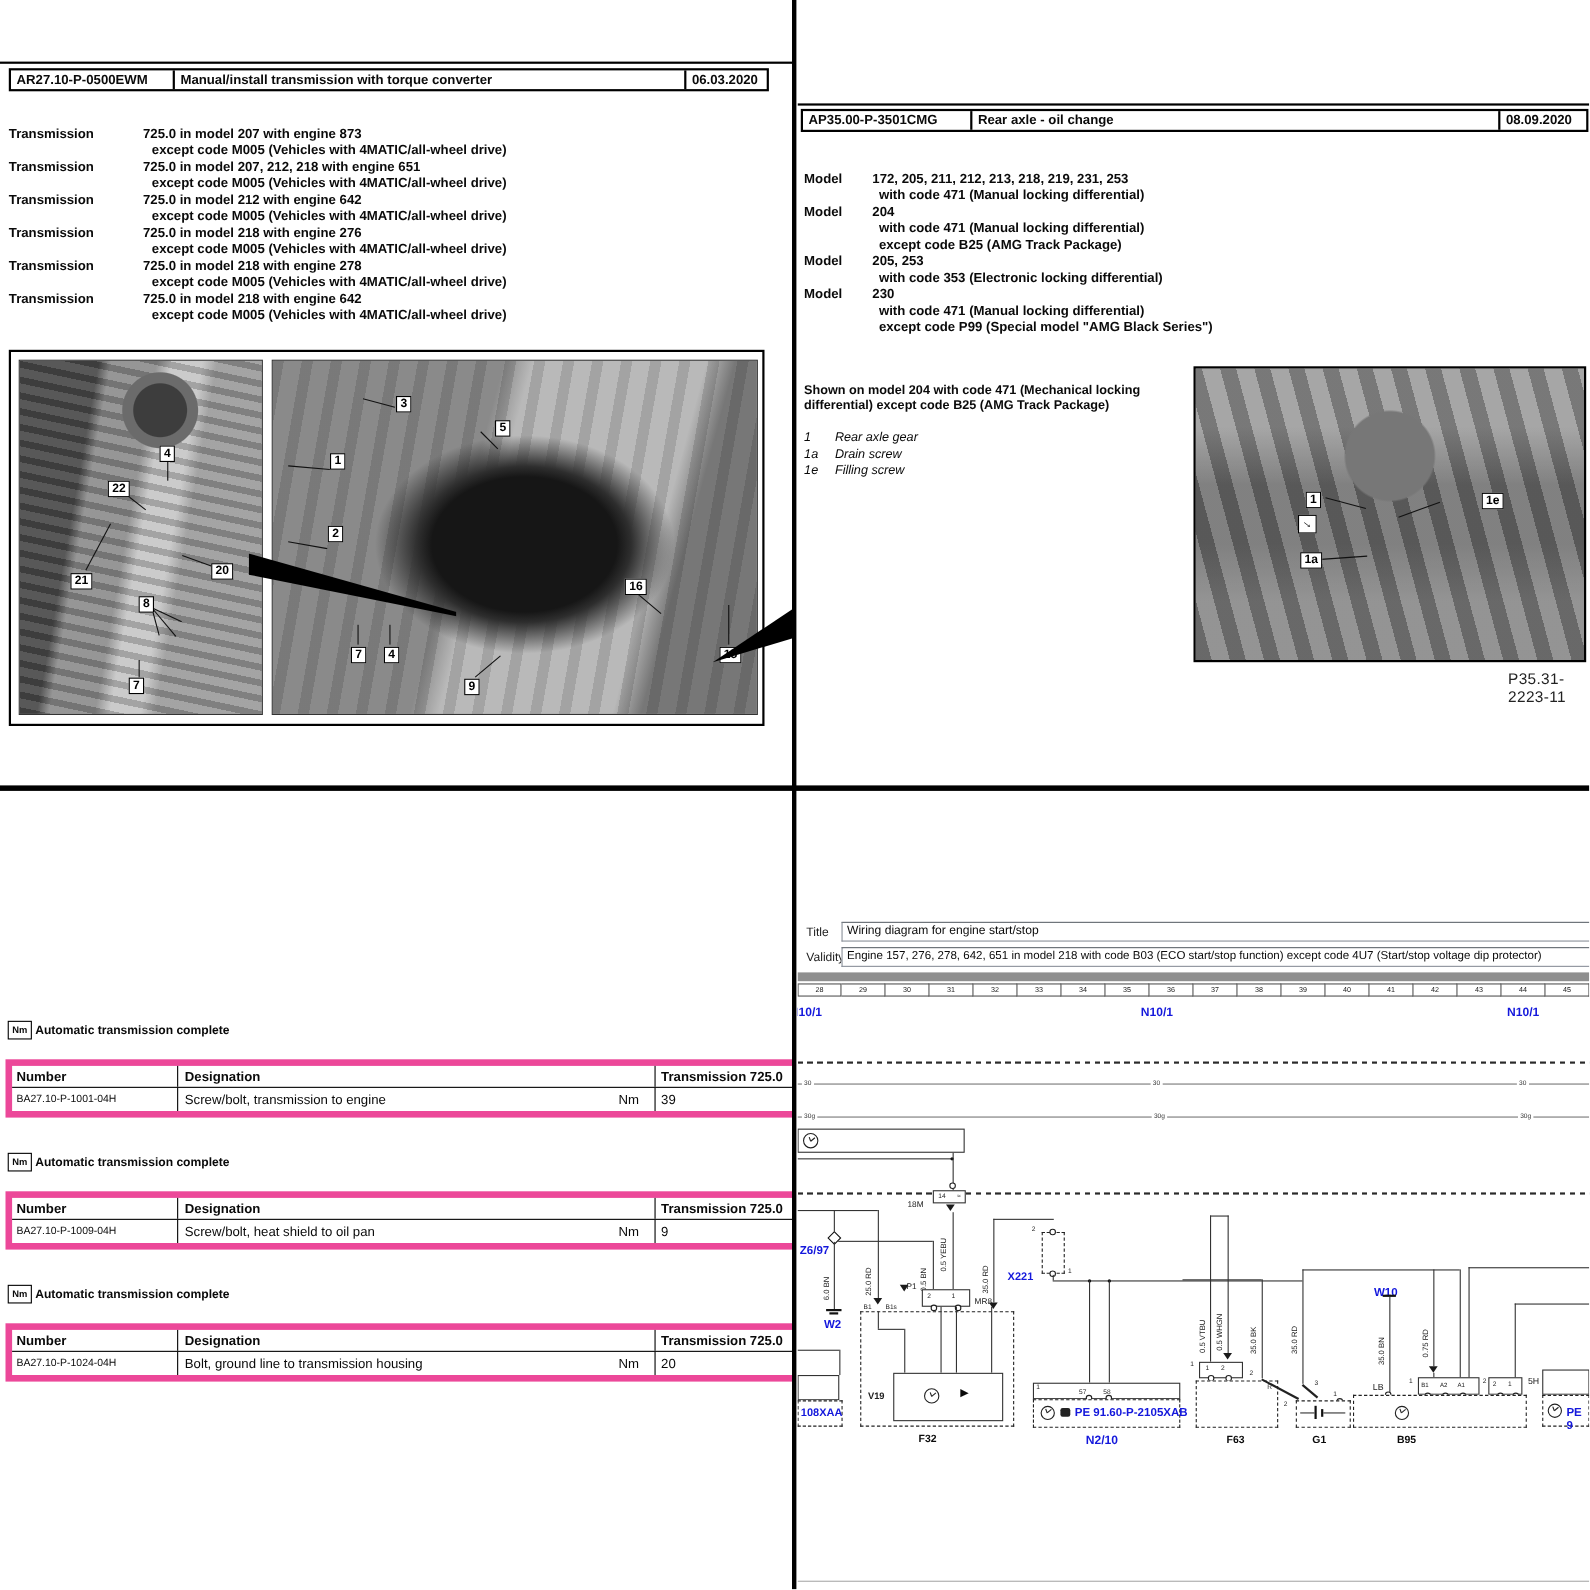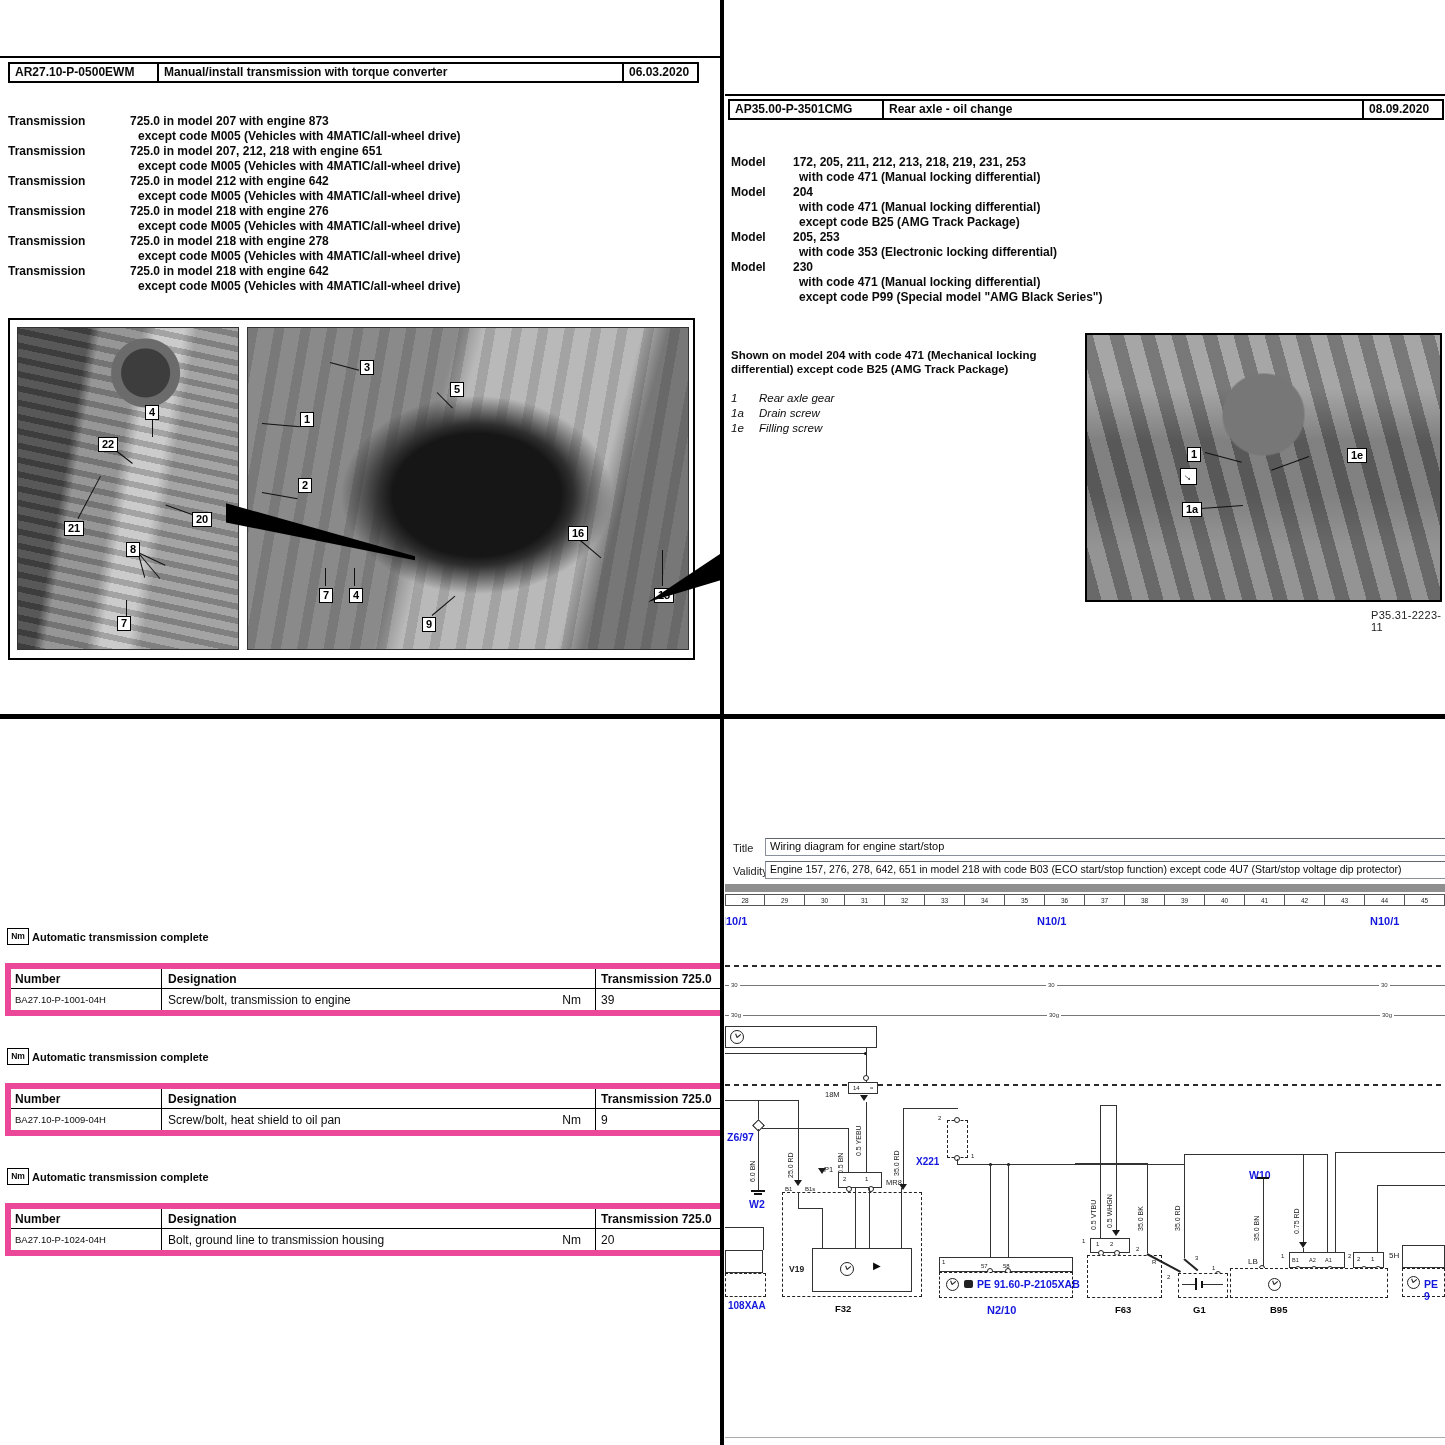--- a/index.html
+++ b/index.html
@@ -30,21 +30,21 @@
       linear-gradient(285deg, #777 0 20%, #b9b9b9 25% 55%, #8a8a8a 60% 100%);}
   .ph3{background:
       radial-gradient(circle at 50% 30%, #777 0 40px, rgba(0,0,0,0) 42px),
       repeating-linear-gradient(75deg, rgba(20,20,20,.25) 0 14px, rgba(255,255,255,.12) 14px 30px),
       linear-gradient(180deg, #9a9a9a 0 20%, #6f6f6f 40% 60%, #858585 80% 100%);}
   .callout{position:absolute;background:#fff;border:1px solid #000;color:#000;
            font-size:11px;font-weight:bold;line-height:13px;padding:0 3px;z-index:6;}
   .ldr{position:absolute;height:1px;background:#111;transform-origin:left center;z-index:5;}
   .ldrv{position:absolute;width:1px;background:#111;z-index:5;}
   .wand{position:absolute;background:#000;z-index:7;}
-  .figcap{position:absolute;font-size:11px;color:#222;letter-spacing:.3px;}
+  .figcap{position:absolute;font-size:14px;color:#222;letter-spacing:.3px;}
   
   .nm-box{position:absolute;width:20px;height:15px;border:1px solid #000;
           font-size:8.5px;font-weight:bold;text-align:center;line-height:14px;background:#fff;}
   .nm-cap{position:absolute;font-size:11px;font-weight:bold;white-space:nowrap;}
   .spec{position:absolute;left:5px;width:710px;border:6px solid #ec4899;background:#fff;box-sizing:content-box;}
   .s-r{display:flex;align-items:center;}
   .s-h{height:19px;border-bottom:1px solid #000;font-weight:bold;font-size:12px;}
   .s-d{height:21px;font-size:12px;}
   .c1{width:150px;padding:0 4px;box-sizing:border-box;overflow:hidden;white-space:nowrap;}
   .c2{width:435px;padding:0 6px;border-left:1px solid #000;border-right:1px solid #000;
@@ -413,21 +413,21 @@
     <div class="wire-v" style="left:176px;top:470px;height:60px;"></div>
     <div class="sbox" style="left:87px;top:530px;width:100px;height:44px;"></div>
     <span class="sm-lab" style="left:64px;top:546px;font-weight:bold;font-size:8.5px;">V19</span>
     <div class="clk" style="left:115px;top:544px;width:14px;height:14px;"></div>
     <span class="abs" style="left:148px;top:542px;font-size:10px;">▶</span>
 
     <div class="wire-h" style="left:0;top:509px;width:38px;"></div>
     <div class="wire-v" style="left:38px;top:509px;height:23px;"></div>
     <div class="sbox" style="left:0;top:532px;width:38px;height:23px;"></div>
     <div class="dbox" style="left:0;top:555px;width:41px;height:24px;"></div>
-    <span class="abs blue" style="left:3px;top:561px;font-size:10px;margin-top:21px;">108XAA</span>
+    <span class="abs blue" style="left:3px;top:561px;font-size:10px;">108XAA</span>
 
     <div class="sbox" style="left:214px;top:539px;width:134px;height:15px;"></div>
     <span class="pin-lab" style="left:217px;top:541px;">1</span>
     <span class="pin-lab" style="left:256px;top:545px;">57</span>
     <span class="pin-lab" style="left:278px;top:545px;">58</span>
     <div class="pinc" style="left:262px;top:550px;"></div>
     <div class="pinc" style="left:280px;top:550px;"></div>
     <div class="dbox" style="left:214px;top:554px;width:134px;height:26px;"></div>
     <div class="clk" style="left:221px;top:560px;width:13px;height:13px;"></div>
     <div class="abs" style="left:239px;top:562px;width:9px;height:8px;background:#222;border-radius:2px;"></div>

